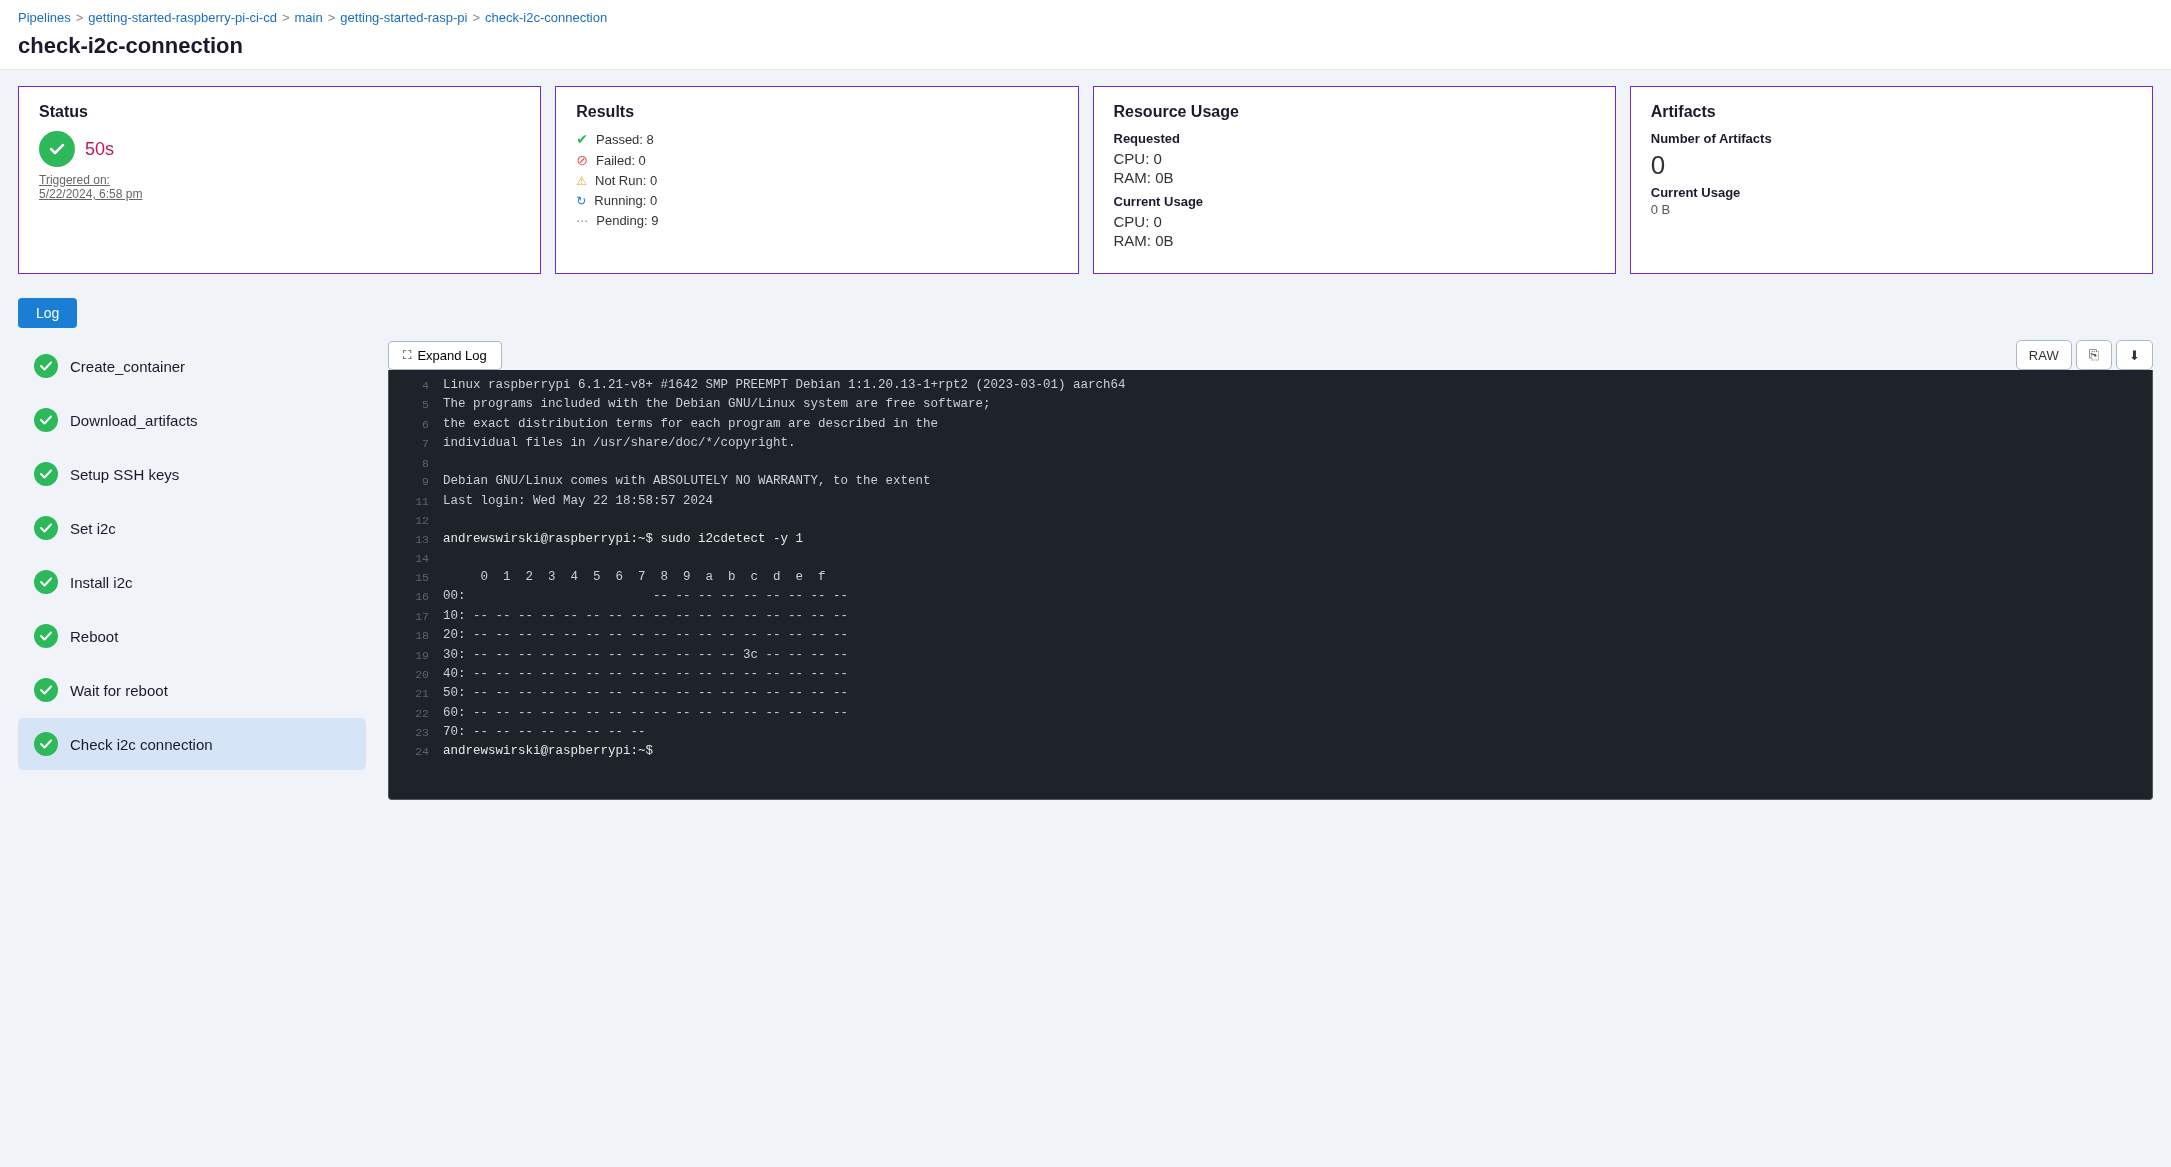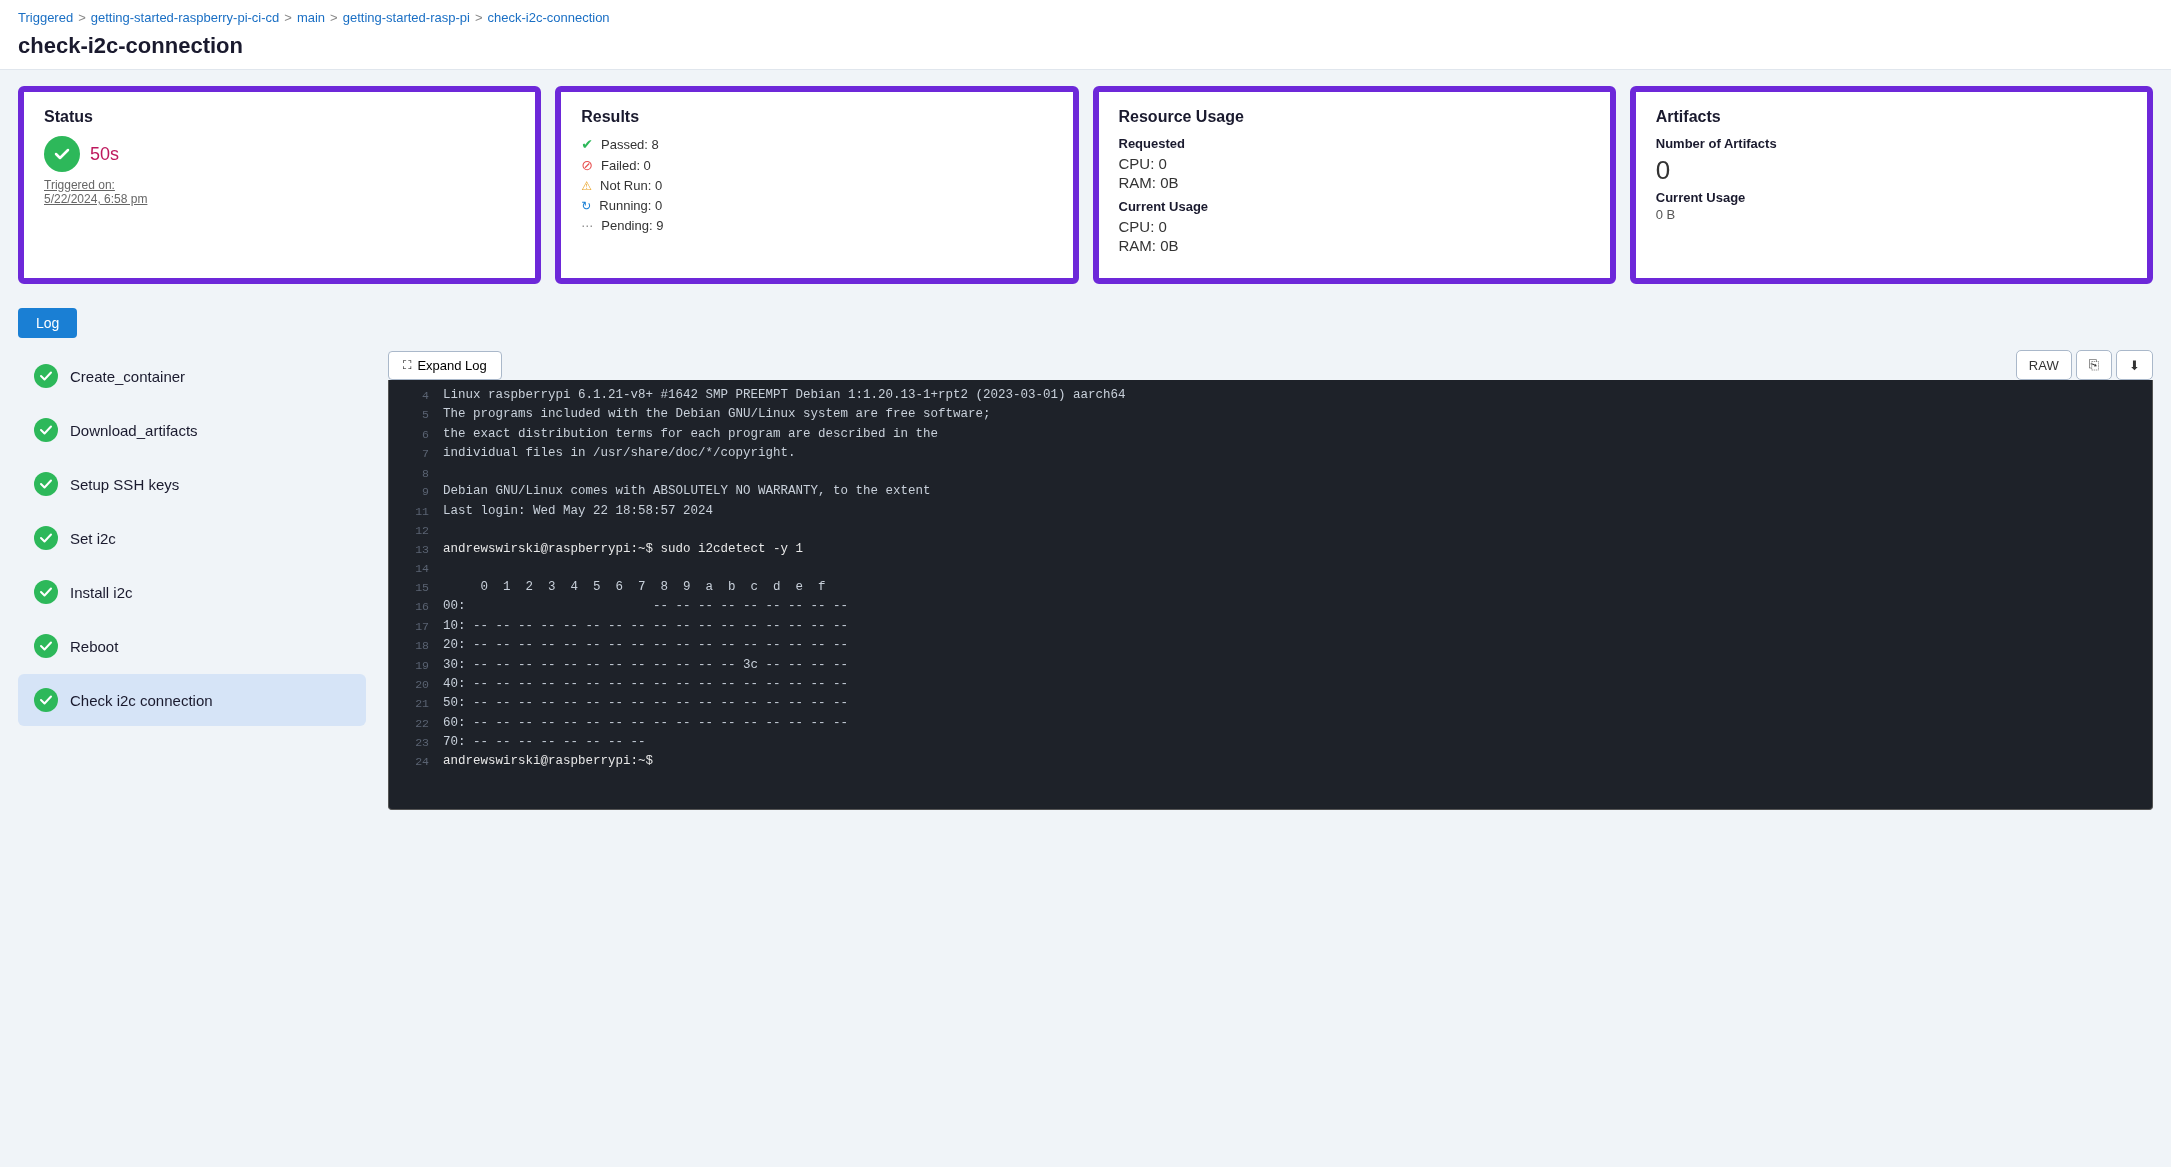--- a/index.html
+++ b/index.html
@@ -30,22 +30,22 @@
 
     
     .cards-row {
       display: flex;
       gap: 14px;
       padding: 16px 18px;
       background: #f0f4f8;
     }
     .card {
       background: #fff;
-      border: 6px solid #6d28d9;
-      border-radius: 6px;
+      border: 1px solid #6d28d9;
+      border-radius: 0;
       padding: 16px 20px;
       flex: 1;
     }
     .card-title {
       font-size: 16px;
       font-weight: 600;
       margin-bottom: 10px;
       color: #1a1a2e;
     }
     .status-row {
@@ -229,21 +229,21 @@
     
     .terminal::-webkit-scrollbar { width: 8px; height: 8px; }
     .terminal::-webkit-scrollbar-track { background: #2a2f3a; }
     .terminal::-webkit-scrollbar-thumb { background: #555; border-radius: 4px; }
   </style>
 </head>
 <body>
 
 <div class="breadcrumb-bar">
   <div class="breadcrumb">
-    <a href="#">Triggered</a>
+    <a href="#">Pipelines</a>
     <span class="sep">&gt;</span>
     <a href="#">getting-started-raspberry-pi-ci-cd</a>
     <span class="sep">&gt;</span>
     <a href="#">main</a>
     <span class="sep">&gt;</span>
     <a href="#">getting-started-rasp-pi</a>
     <span class="sep">&gt;</span>
     <a href="#">check-i2c-connection</a>
   </div>
   <div class="page-title">check-i2c-connection</div>
@@ -366,20 +366,28 @@
     </div>
     <span class="step-label">Install i2c</span>
   </div>
         <div class="step-item">
     <div class="step-icon-check">
       <svg viewBox="0 0 14 14" fill="white">
               <polyline points="2,7 5.5,10.5 12,3.5" stroke="white" stroke-width="2" fill="none" stroke-linecap="round" stroke-linejoin="round"></polyline>
             </svg>
     </div>
     <span class="step-label">Reboot</span>
+  </div>
+        <div class="step-item">
+    <div class="step-icon-check">
+      <svg viewBox="0 0 14 14" fill="white">
+              <polyline points="2,7 5.5,10.5 12,3.5" stroke="white" stroke-width="2" fill="none" stroke-linecap="round" stroke-linejoin="round"></polyline>
+            </svg>
+    </div>
+    <span class="step-label">Wait for reboot</span>
   </div>
         <div class="step-item active">
     <div class="step-icon-check">
       <svg viewBox="0 0 14 14" fill="white">
               <polyline points="2,7 5.5,10.5 12,3.5" stroke="white" stroke-width="2" fill="none" stroke-linecap="round" stroke-linejoin="round"></polyline>
             </svg>
     </div>
     <span class="step-label">Check i2c connection</span>
   </div>
       </div>

